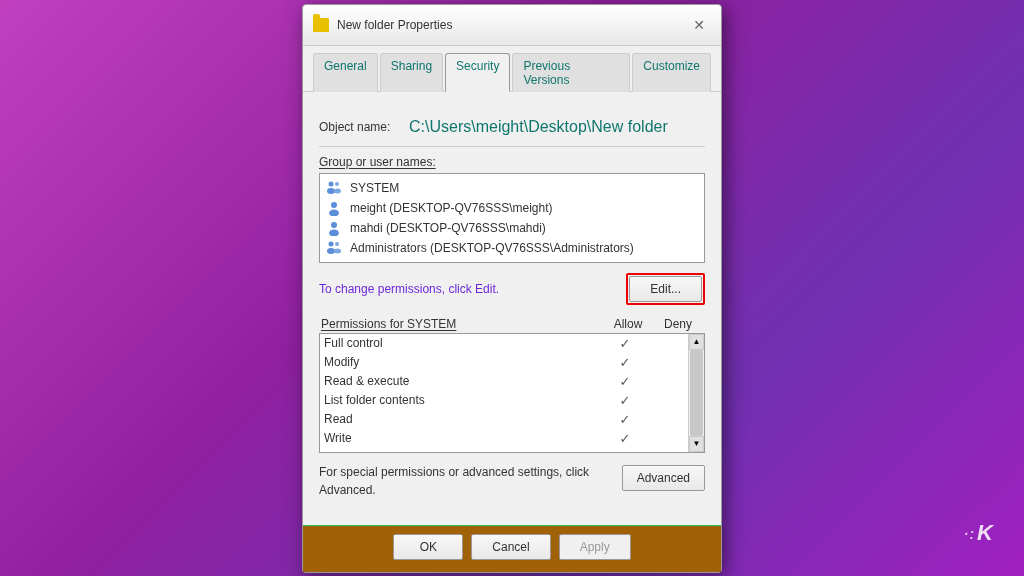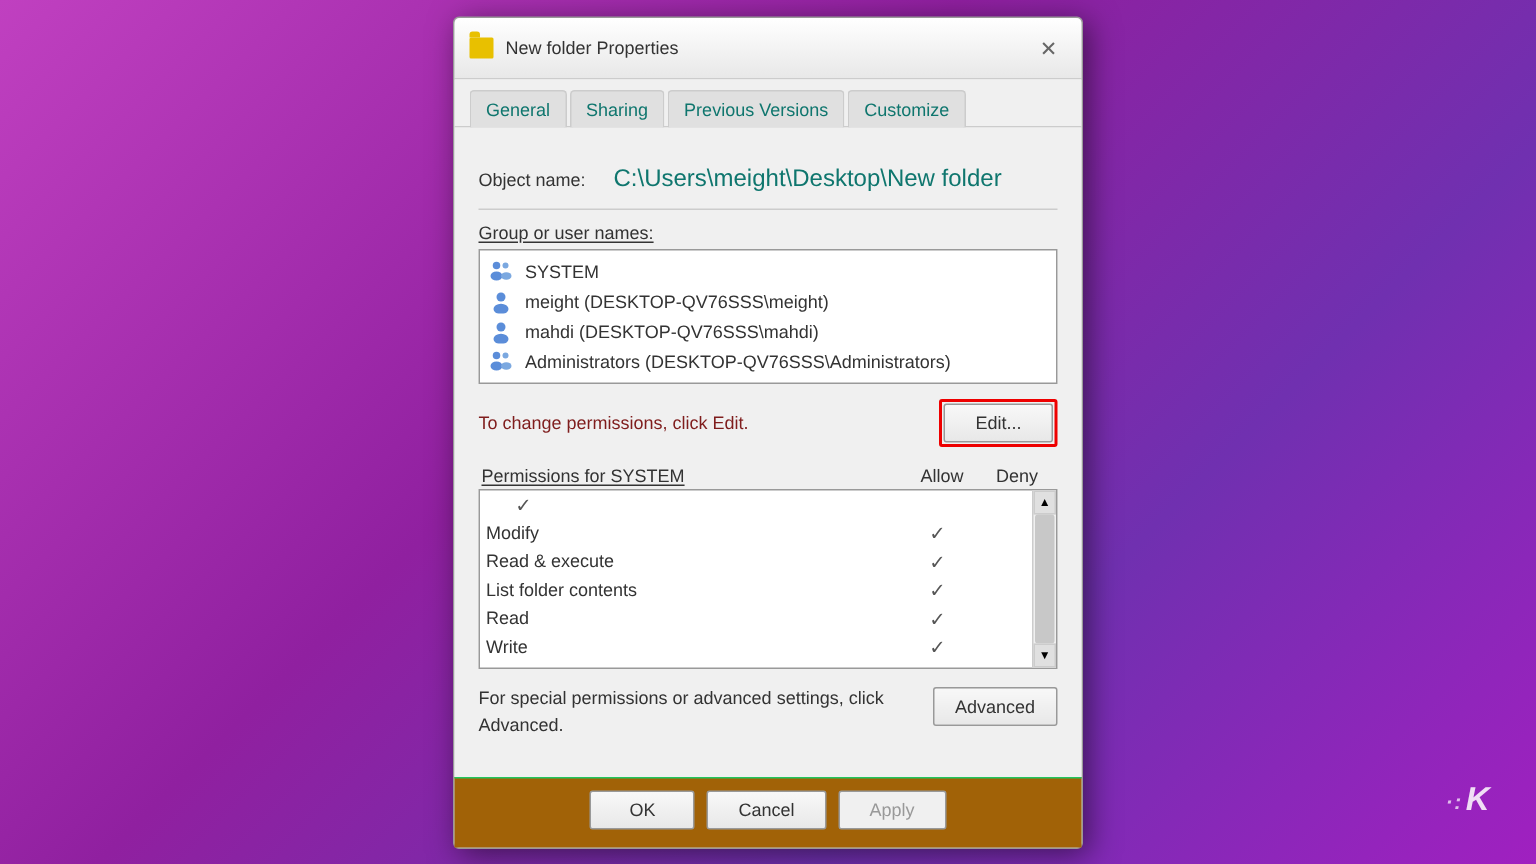--- a/index.html
+++ b/index.html
@@ -188,21 +188,21 @@
     
     .change-perm-row {
       display: flex;
       align-items: center;
       justify-content: space-between;
       margin-bottom: 12px;
     }
 
     .change-perm-text {
       font-size: 12px;
-      color: #7f1d1d;
+      color: #6d28d9;
     }
 
     .edit-btn-wrapper {
       border: 2px solid #e00;
       border-radius: 2px;
       padding: 1px;
     }
 
     .edit-btn {
       padding: 5px 20px;
@@ -390,20 +390,21 @@
     <div class="title-bar-left">
       <div class="folder-icon"></div>
       <span class="title-text">New folder Properties</span>
     </div>
     <button class="close-btn">✕</button>
   </div>
 
   <div class="tabs">
     <div class="tab">General</div>
     <div class="tab">Sharing</div>
+    <div class="tab active">Security</div>
     <div class="tab">Previous Versions</div>
     <div class="tab">Customize</div>
   </div>
 
   <div class="content">
 
     <div class="field-row">
       <span class="field-label">Object name:</span>
       <span class="field-value">C:\Users\meight\Desktop\New folder</span>
     </div>
@@ -459,20 +460,21 @@
 
     <div class="perms-section">
       <div class="perms-header">
         <span class="perms-label-col">Permissions for SYSTEM</span>
         <span class="perms-allow-col">Allow</span>
         <span class="perms-deny-col">Deny</span>
       </div>
       <div class="perms-table">
 
         <div class="perm-row">
+          <span class="perm-name">Full control</span>
           <span class="perm-allow"><span class="check-mark">✓</span></span>
           <span class="perm-deny"></span>
         </div>
 
         <div class="perm-row">
           <span class="perm-name">Modify</span>
           <span class="perm-allow"><span class="check-mark">✓</span></span>
           <span class="perm-deny"></span>
         </div>
 

